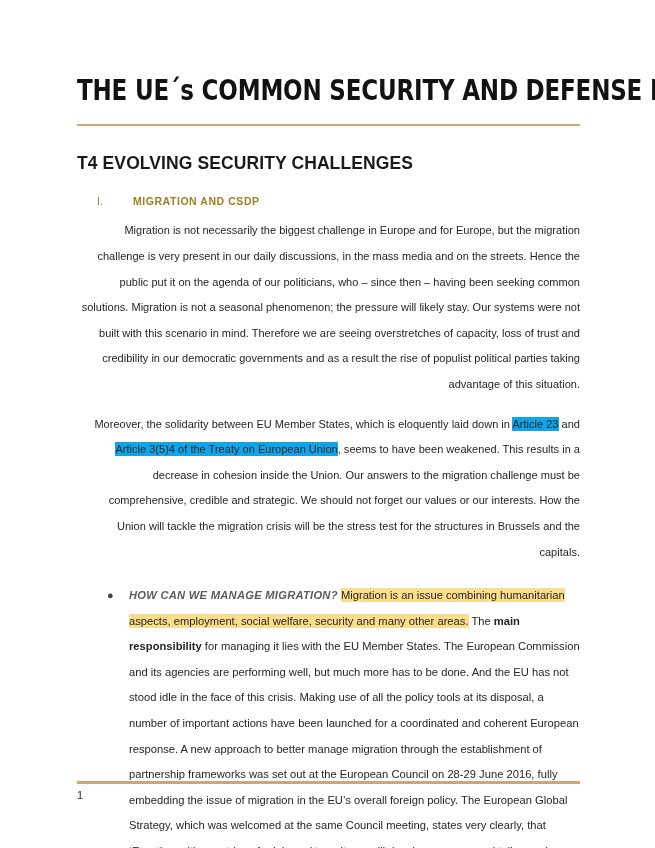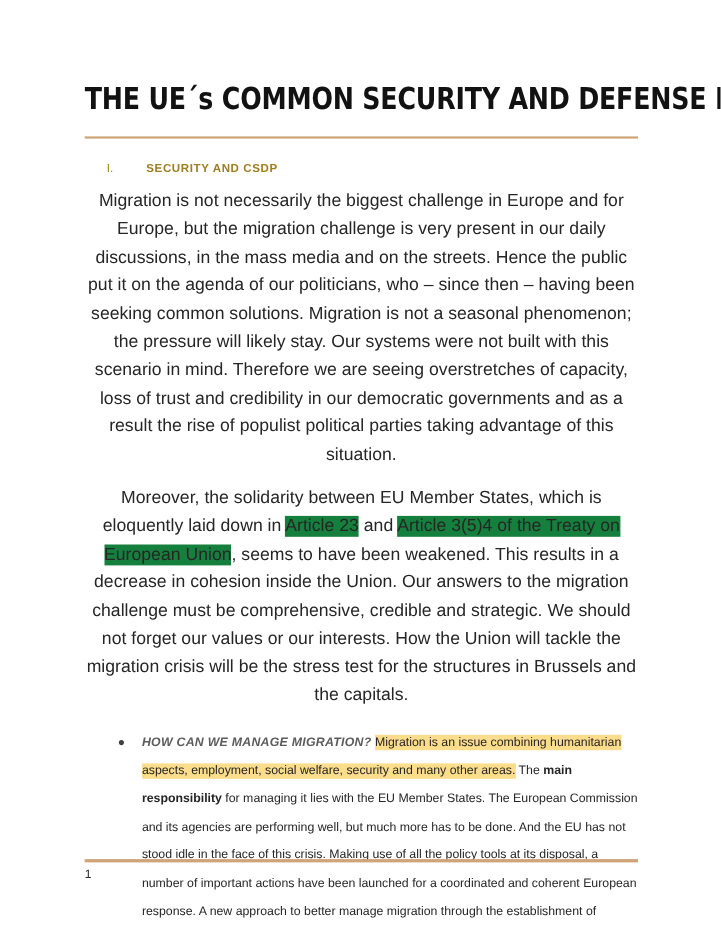--- a/index.html
+++ b/index.html
@@ -75,33 +75,33 @@
   .roman-num {
     width: 36px;
     flex: 0 0 36px;
     font-weight: normal;
     letter-spacing: 0;
   }
 
   
   .para {
     font-family: "Liberation Sans", sans-serif;
-    font-size: 16px;
+    font-size: 11px;
     line-height: 25.6px;
     color: #252525;
-    text-align: center;
+    text-align: right;
     margin: 0;
     padding-top: 11px;
     letter-spacing: 0.02px;
   }
 
   .para.second { padding-top: 14px; }
 
   .hl {
-    background: #15803d;
+    background: #0ea5e9;
     padding: 1px 0;
     box-decoration-break: clone;
     -webkit-box-decoration-break: clone;
   }
   .hl-soft {
     background: #fcdd8c;
     padding: 1px 0;
     box-decoration-break: clone;
     -webkit-box-decoration-break: clone;
   }
@@ -157,24 +157,25 @@
 <body>
 
 <div class="page">
 
   <div class="content">
 
     <h1 class="doc-title">THE UE´s COMMON SECURITY AND DEFENSE POLICY</h1>
 
     <div class="rule"></div>
 
+    <h2 class="h1-section">T4 EVOLVING SECURITY CHALLENGES</h2>
 
     <div class="roman-item">
       <span class="roman-num">I.</span>
-      <span>SECURITY AND CSDP</span>
+      <span>MIGRATION AND CSDP</span>
     </div>
 
     <p class="para"><span>Migration is not necessarily the biggest challenge in Europe and for Europe, but the migration challenge is very present in our daily discussions, in the mass media and on the streets. Hence the public put it on the agenda of our politicians, who – since then – having been seeking common solutions. Migration is not a seasonal phenomenon; the pressure will likely stay. Our systems were not built with this scenario in mind. Therefore we are seeing overstretches of capacity, loss of trust and credibility in our democratic governments and as a result the rise of populist political parties taking advantage of this situation.</span></p>
 
     <p class="para second"><span>Moreover, the solidarity between EU Member States, which is eloquently laid down in </span><span class="hl">Article 23</span><span> and </span><span class="hl">Article 3(5)4 of the Treaty on European Union</span><span>, seems to have been weakened. This results in a decrease in cohesion inside the Union. Our answers to the migration challenge must be comprehensive, credible and strategic. We should not forget our values or our interests. How the Union will tackle the migration crisis will be the stress test for the structures in Brussels and the capitals.</span></p>
 
     <div class="bullet-block">
       <span class="bullet-dot">●</span>
       <div class="bullet-body"><span class="lead-label">HOW CAN WE MANAGE MIGRATION?</span><span> </span><span class="hl-soft">Migration is an issue combining humanitarian aspects, employment, social welfare, security and many other areas.</span><span> The </span><span class="b">main responsibility</span><span> for managing it lies with the EU Member States. The European Commission and its agencies are performing well, but much more has to be done. And the EU has not stood idle in the face of this crisis. Making use of all the policy tools at its disposal, a number of important actions have been launched for a coordinated and coherent European response. A new approach to better manage migration through the establishment of partnership frameworks was set out at the European Council on 28-29 June 2016, fully embedding the issue of migration in the EU’s overall foreign policy. The European Global Strategy, which was welcomed at the same Council meeting, states very clearly, that ‘</span><span class="i">Together with countries of origin and transit, we will develop common and tailor-made approaches to migration featuring development, diplomacy, mobility, legal migration, border management, readmission and return. We will work with our international partners to ensure shared global responsibilities and solidarity’.</span></div>
     </div>

